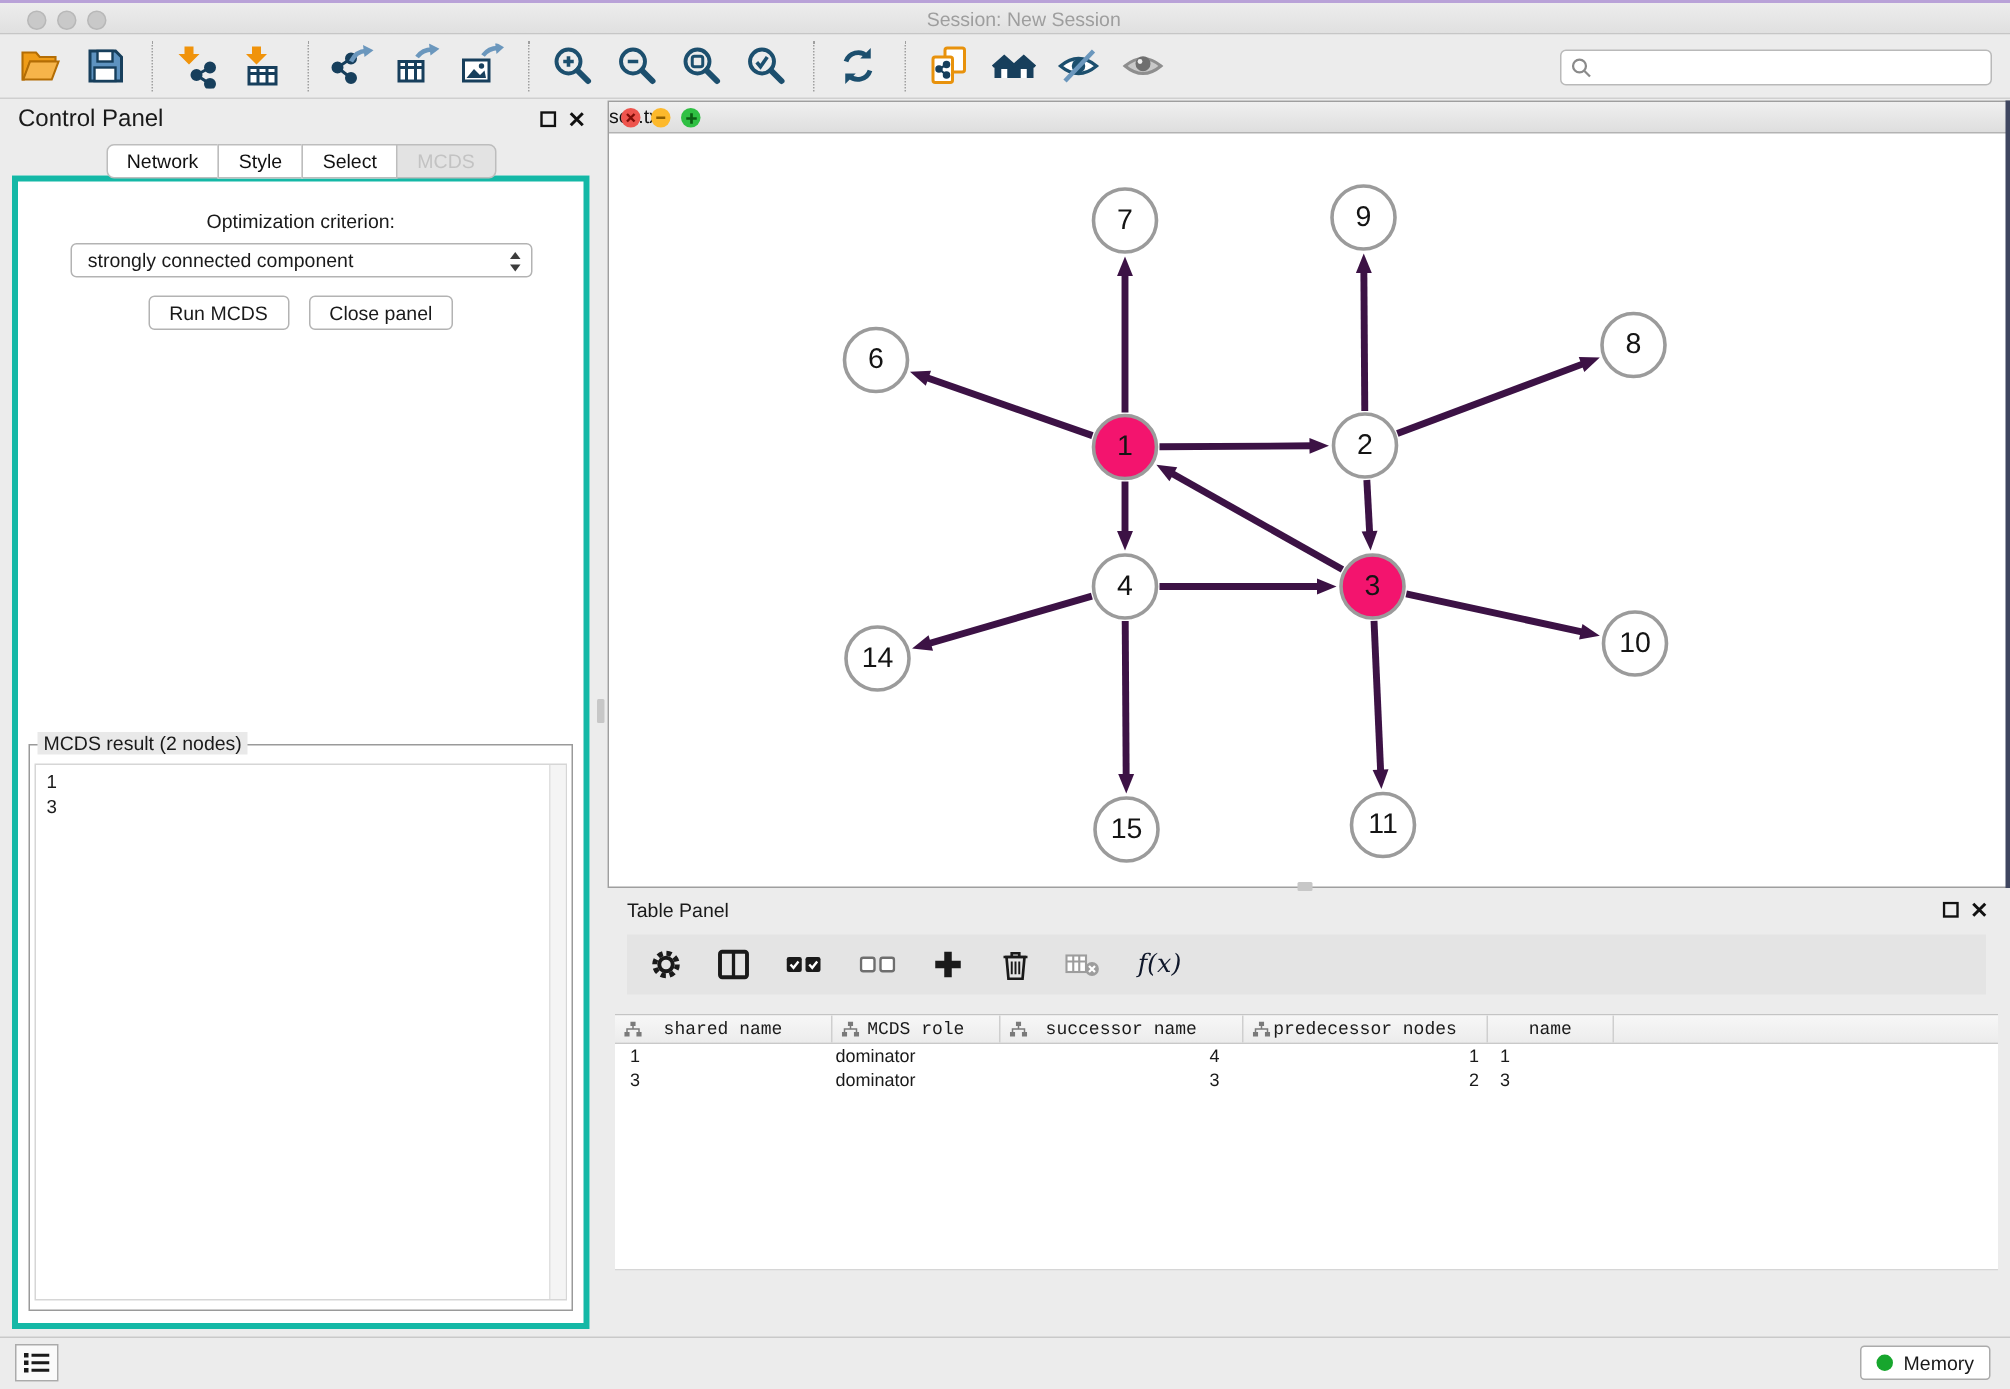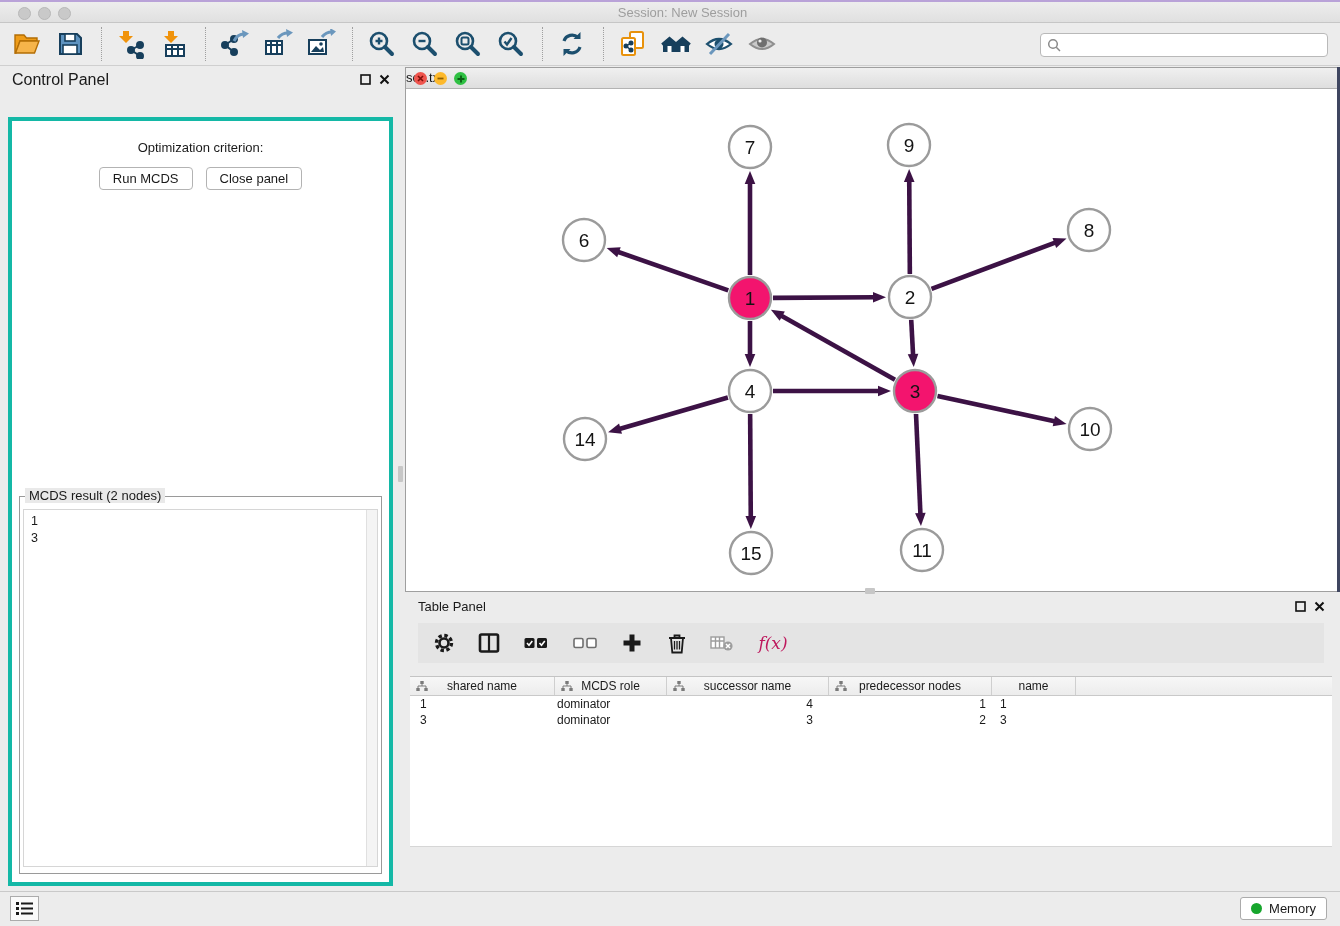--- a/index.html
+++ b/index.html
@@ -73,25 +73,25 @@
   .split-h { position:absolute; left:865px; top:588px; width:10px; height:6px;
     background:#c7c7c7; border-radius:1px; }
   .split-v { position:absolute; left:398px; top:466px; width:5px; height:16px;
     background:#c7c7c7; border-radius:1px; }
   
   .table-panel { position:absolute; left:410px; top:597px; width:922px; height:290px; }
   .tp-title { position:absolute; left:8px; top:2px; font-size:13px; }
   .tp-toolbar { position:absolute; top:26px; left:8px; right:8px; height:40px;
     background:#e4e4e4; display:flex; align-items:center; padding-left:14px; gap:21px; }
   .tpi { display:flex; align-items:center; justify-content:center; width:24px; height:24px; flex:none; }
-  .fx { font-family:"DejaVu Serif", serif; font-style:italic; font-size:17px; color:#be185d; }
+  .fx { font-family:"DejaVu Serif", serif; font-style:italic; font-size:17px; color:#0f172a; }
   .tp-table { position:absolute; top:79px; left:0; right:0; height:171px; background:#fff;
     border-top:1px solid #c4c4c4; border-bottom:1px solid #d6d6d6; }
   .thead { display:flex; height:19px; background:linear-gradient(#f7f7f7,#ececec);
-    border-bottom:1px solid #c9c9c9; }
+    border-bottom:1px solid #c9c9c9;font-family:Liberation Mono, monospace; }
   .hcell { position:relative; display:flex; align-items:center; justify-content:center;
     font-size:12px; border-right:1px solid #cfcfcf; }
   .hcell svg { position:absolute; left:6px; }
   .hfill { flex:1; }
   .c0{width:145px}.c1{width:112px}.c2{width:162px}.c3{width:163px}.c4{width:84px}
   .trow { display:flex; height:16px; align-items:center; font-size:12px; }
   .tcell { height:16px; line-height:16px; }
   .tcell.c0 { padding-left:10px; }
   .tcell.c1 { padding-left:2px; }
   .tcell.c2 { text-align:right; padding-right:16px; }
@@ -271,22 +271,35 @@
 <div class="control-panel">
   <div class="panel-title">Control Panel</div>
   <div class="win-btns">
     <svg width="11" height="11" viewBox="0 0 11 11">
       <rect x="1" y="1" width="9" height="9" fill="none" stroke="#111" stroke-width="1.6"></rect>
     </svg>
     <svg width="11" height="11" viewBox="0 0 11 11">
       <path d="M1.5 1.5l8 8M9.5 1.5l-8 8" stroke="#111" stroke-width="2"></path>
     </svg>
   </div>
+  <div class="tabs cp-tabs">
+      <div class="tab">Network</div>
+      <div class="tab">Style</div>
+      <div class="tab">Select</div>
+      <div class="tab active">MCDS</div>
+    </div>
   <div class="cp-content">
     <div class="opt-label">Optimization criterion:</div>
+    <div class="dropdown">
+      <span>strongly connected component</span>
+      <svg class="dd-arrows" width="9" height="15" viewBox="0 0 9 15">
+        <path d="M4.5 1L8 5.7H1z" fill="#3c3c3c"></path>
+        <path d="M1 9.3h7L4.5 14z" fill="#3c3c3c"></path>
+      </svg>
+    </div>
     <div class="btn-row">
       <div class="btn">Run MCDS</div>
       <div class="btn">Close panel</div>
     </div>
     <div class="result-group">
       <div class="result-legend">MCDS result (2 nodes)</div>
       <div class="result-box">
         <div class="result-text">1
 3</div>
         <div class="result-scroll"></div>

